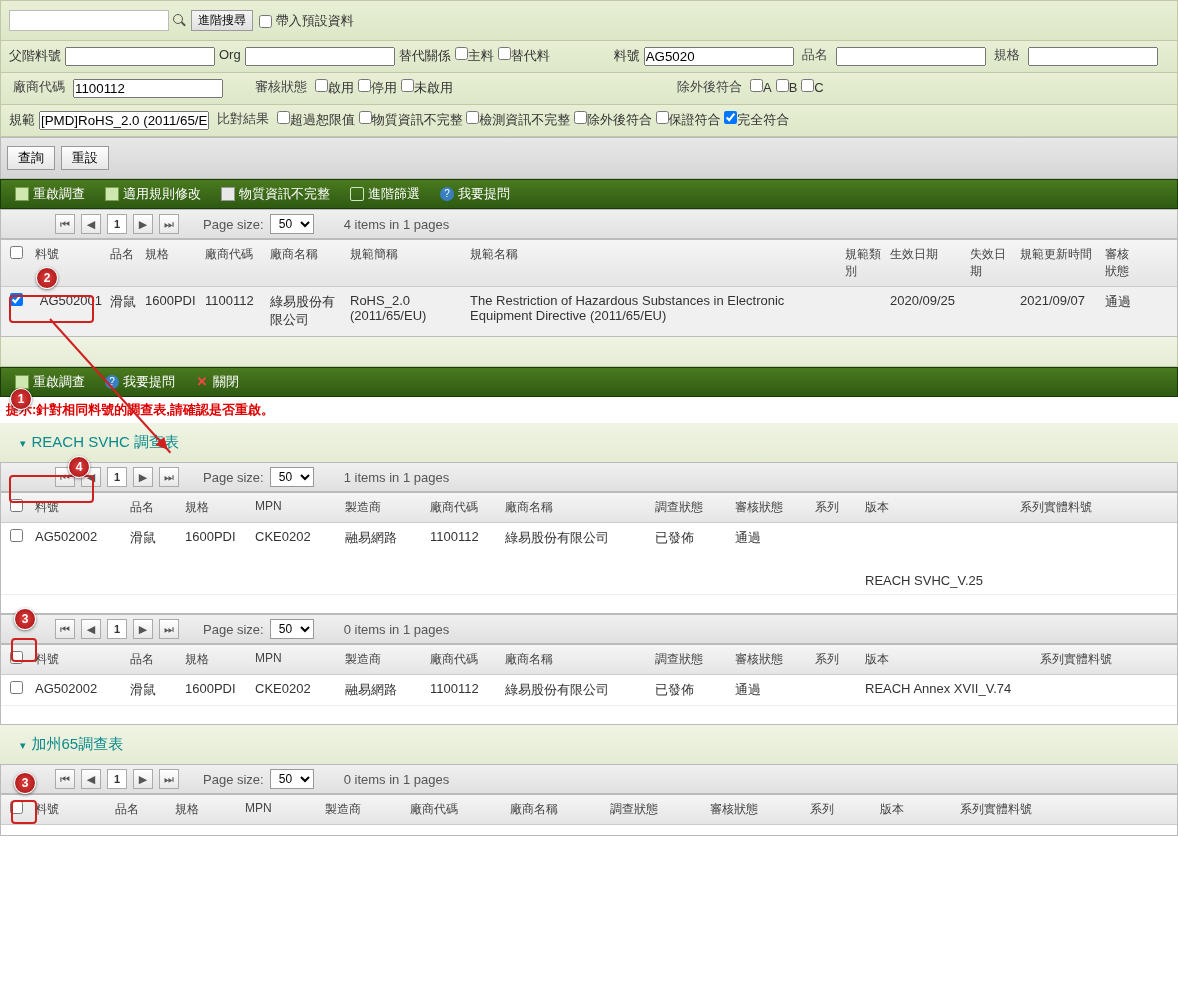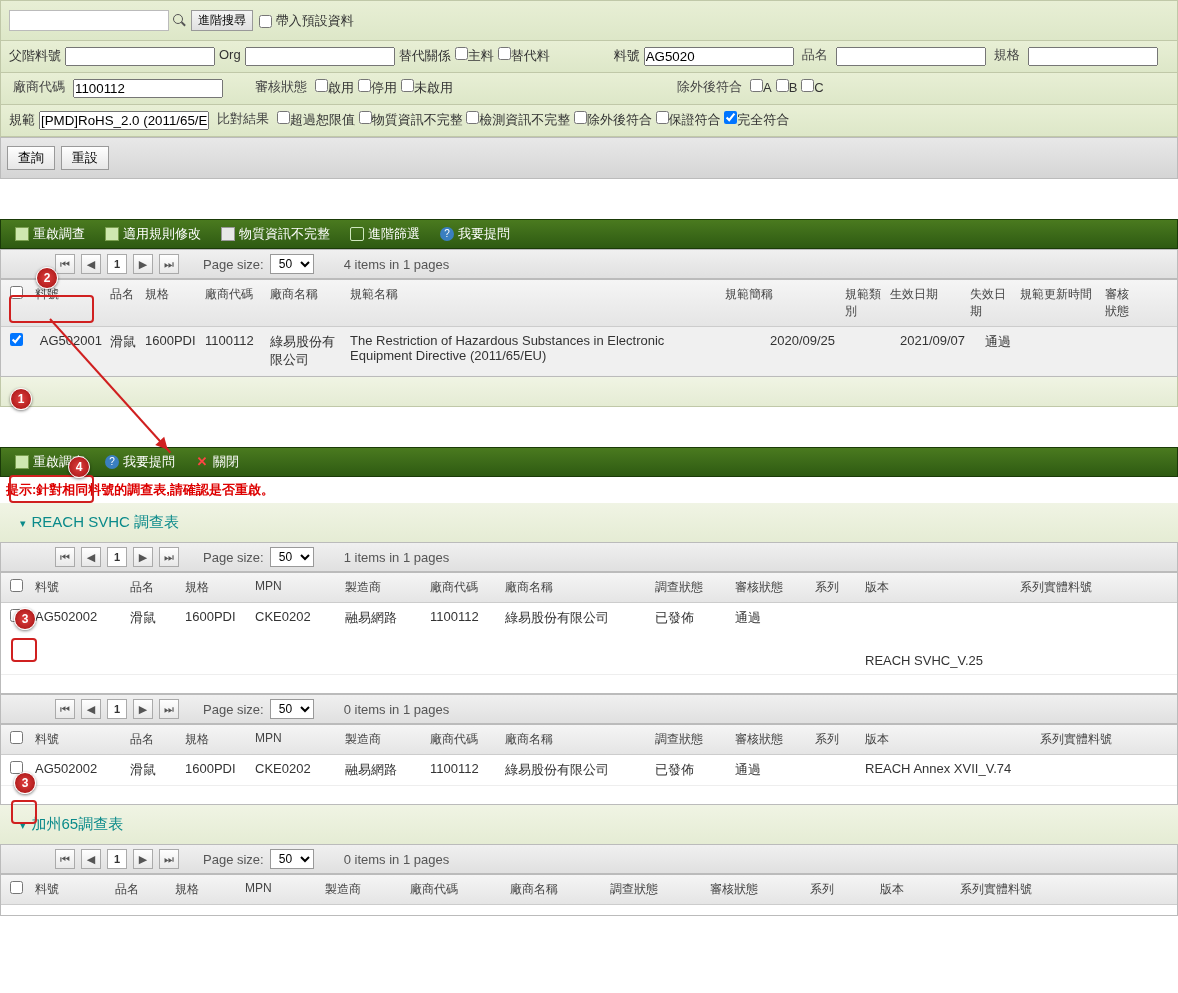--- a/index.html
+++ b/index.html
@@ -37,21 +37,21 @@
   background: linear-gradient(#e8efd5, #dde7c8); padding: 6px 8px; border:1px solid #c0c8a8; border-top:none;
 }
 .filter-row { display:flex; align-items:flex-start; gap:4px; flex-wrap:wrap; }
 .vlabel { display:inline-flex; flex-direction:column; line-height:1.2; margin:0 4px; color:#444; font-size:13px;}
 .btn-bar {
   background: linear-gradient(#e8e8e8,#d5d5d5); border:1px solid #bbb; padding:8px 6px;
 }
 .tab-btn { background:linear-gradient(#fefefe,#e6e6e6); border:1px solid #999; padding:2px 10px; margin-right:2px; font-size:13px;}
 .toolbar {
   background: linear-gradient(#4a7a1f, #2e5a12);
-  border:1px solid #1a3a08; display:flex; align-items:center; height:30px; padding:0 4px;margin-top:40px;
+  border:1px solid #1a3a08; display:flex; align-items:center; height:30px; padding:0 4px;
 }
 .toolbar-item {
   color:#fff; display:flex; align-items:center; gap:4px; padding:4px 10px; font-size:13px;
 }
 .toolbar-item .ticon { width:14px; height:14px; display:inline-block; }
 .ticon-doc { background:#cfe8b0; border:1px solid #7aa050; }
 .ticon-excel { background:#e8e8e8; border:1px solid #999; }
 .ticon-filter { background:transparent; border:1px solid #d0e8c0; border-radius:2px;}
 .ticon-q { background:#3a7fc0; color:#fff; border-radius:50%; font-size:10px; line-height:14px; text-align:center;}
 .ticon-x { color:#f44; font-weight:bold; line-height:14px; text-align:center;}
@@ -202,35 +202,36 @@
 </div>
 
 <div class="grid rel">
   <div class="grid-header">
     <div class="cell chk-col"><input type="checkbox" style=""></div>
     <div class="cell" style="width:75px;">料號</div>
     <div class="cell" style="width:35px;">品名</div>
     <div class="cell" style="width:60px;">規格</div>
     <div class="cell" style="width:65px;">廠商代碼</div>
     <div class="cell" style="width:80px;">廠商名稱</div>
+    <div class="cell" style="width:120px;">規範簡稱</div>
     <div class="cell" style="width:375px;">規範名稱</div>
-    <div class="cell" style="width:120px;">規範簡稱</div>
     <div class="cell" style="width:45px;">規範類別</div>
     <div class="cell" style="width:80px;">生效日期</div>
     <div class="cell" style="width:50px;">失效日期</div>
     <div class="cell" style="width:85px;">規範更新時間</div>
     <div class="cell" style="width:40px;">審核狀態</div>
   </div>
   <div class="grid-row">
     <div class="cell chk-col"><input type="checkbox" checked="" style=""></div>
     <div class="cell" style="width:75px;text-align:right;">AG502001</div>
     <div class="cell" style="width:35px;">滑鼠</div>
     <div class="cell" style="width:60px;">1600PDI</div>
     <div class="cell" style="width:65px;">1100112</div>
     <div class="cell" style="width:80px;">綠易股份有限公司</div>
+    <div class="cell" style="width:120px;">RoHS_2.0 (2011/65/EU)</div>
     <div class="cell" style="width:375px;">The Restriction of Hazardous Substances in Electronic Equipment Directive (2011/65/EU)</div>
     <div class="cell" style="width:45px;"></div>
     <div class="cell" style="width:80px;">2020/09/25</div>
     <div class="cell" style="width:50px;"></div>
     <div class="cell" style="width:85px;">2021/09/07</div>
     <div class="cell" style="width:40px;">通過</div>
   </div>
 </div>
 
 <div style="height:30px; background:linear-gradient(#f0f4e4,#e5ecd4); border:1px solid #c0c8a8; border-top:none;"></div>

